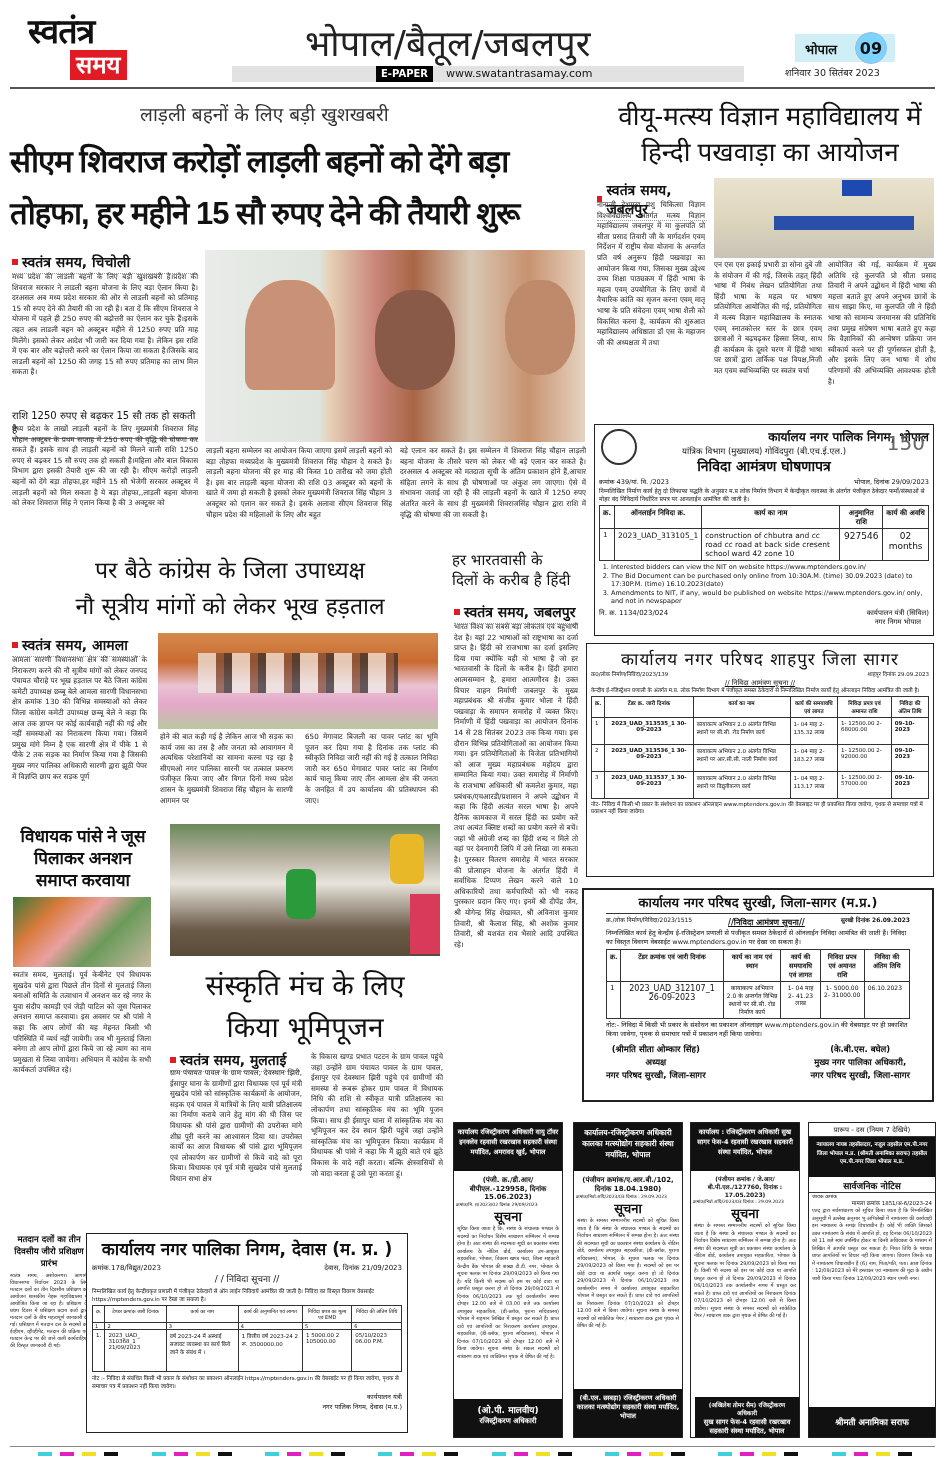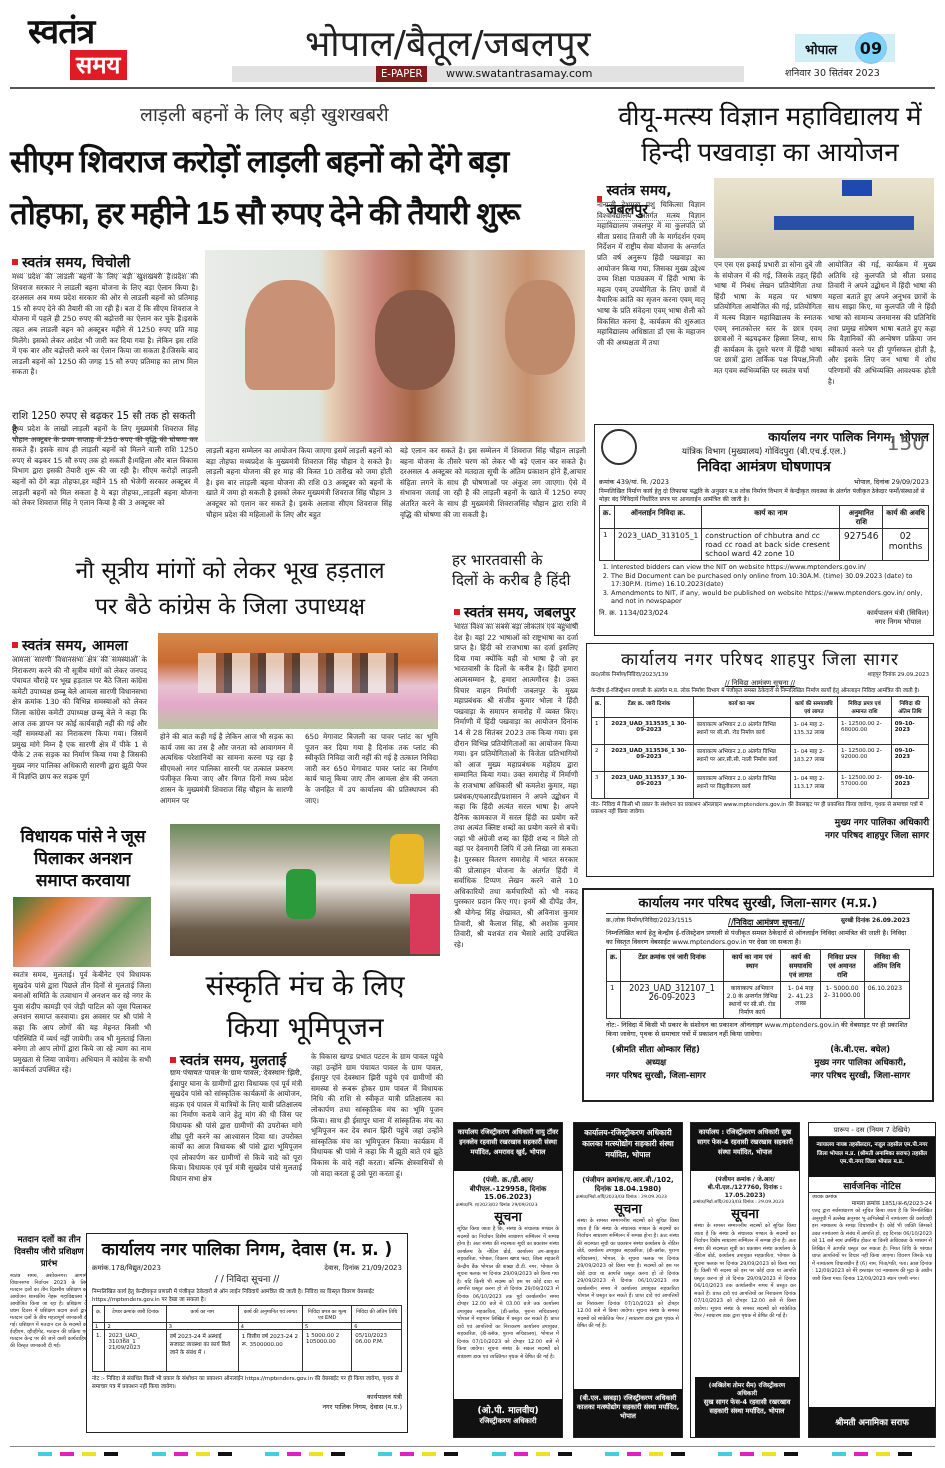--- a/index.html
+++ b/index.html
@@ -22,21 +22,21 @@
 </head>
 <body>
 
 <div class="abs" style="left:0;top:0;width:945px;height:88px;">
   <div class="abs" style="left:28px;top:12px;width:130px;height:72px;">
     <div style="font-size:34px;font-weight:bold;line-height:38px;color:#111;letter-spacing:-1px;">स्वतंत्र</div>
     <div style="position:absolute;left:42px;top:38px;background:#e01b24;color:#fff;font-size:24px;font-weight:bold;line-height:30px;padding:0 6px;">समय</div>
   </div>
   <div class="abs" style="left:305px;top:18px;font-size:36px;color:#222;font-family:'DejaVu Sans',sans-serif;">भोपाल/बैतूल/जबलपुर</div>
   <div class="abs" style="left:232px;top:66px;width:512px;height:16px;background:#e2e2e2;">
-    <span style="position:absolute;left:144px;top:0;height:16px;line-height:16px;padding:0 5px;background:#7f1d1d;color:#fff;font-size:10px;font-weight:normal;">E-PAPER</span>
+    <span style="position:absolute;left:144px;top:0;height:16px;line-height:16px;padding:0 5px;background:#000000;color:#fff;font-size:10px;font-weight:bold;">E-PAPER</span>
     <span style="position:absolute;left:214px;top:0;line-height:16px;font-size:11px;color:#111;">www.swatantrasamay.com</span>
   </div>
   <div class="abs" style="left:795px;top:34px;width:100px;height:28px;background:#cfeef5;">
     <span style="position:absolute;left:10px;top:6px;font-size:13px;font-weight:bold;">भोपाल</span>
     <span style="position:absolute;left:60px;top:-2px;width:32px;height:32px;border-radius:50%;background:#7dd3fc;border:1px solid #9bd;text-align:center;line-height:32px;font-size:16px;font-weight:bold;">09</span>
   </div>
   <div class="abs" style="left:785px;top:66px;font-size:9.5px;color:#222;">शनिवार 30 सितंबर 2023</div>
   <div class="abs" style="left:10px;top:87px;width:925px;height:2px;background:#555;"></div>
 </div>
 
@@ -155,24 +155,20 @@
       <td style="font-size:5.5px;">3</td>
       <td style="font-size:5.5px;font-weight:bold;text-align:center;">2023_UAD_313537_1 30-09-2023</td>
       <td style="font-size:5.5px;">कायाकल्प अभियान 2.0 अंतर्गत विभिन्न स्थानों पर विद्युतीकरण कार्य</td>
       <td style="font-size:5.5px;">1- 04 माह 2- 113.17 लाख</td>
       <td style="font-size:5.5px;">1- 12500.00 2- 57000.00</td>
       <td style="font-size:5.5px;font-weight:bold;">09-10-2023</td>
     </tr>
   </tbody>
     </table>
   <div style="font-size:5.5px;line-height:7.5px;margin-top:2px;">नोट- निविदा में किसी भी प्रकार के संशोधन का प्रकाशन ऑनलाइन www.mptenders.gov.in की वेबसाइट पर ही प्रकाशित किया जावेगा, पृथक से समाचार पत्रों में प्रकाशन नहीं किया जावेगा।</div>
-  <div style="text-align:right;font-size:9px;font-weight:bold;line-height:13px;">
-    <div>मुख्य नगर पालिका अधिकारी</div>
-    <div>नगर परिषद शाहपुर जिला सागर</div>
-  </div>
 </div>
 
 <div class="abs box" style="left:582px;top:888px;width:352px;height:214px;padding:3px 22px;border-width:2px;">
   <div style="text-align:center;font-size:13px;font-weight:bold;border-bottom:1px solid #333;padding-bottom:2px;">कार्यालय नगर परिषद सुरखी, जिला-सागर (म.प्र.)</div>
   <div style="display:flex;justify-content:space-between;font-size:6px;margin-top:2px;">
     <span>क्र./लोक निर्माण/निविदा/2023/1515</span>
     <span style="font-size:8px;font-weight:bold;text-decoration:underline;">//निविदा आमंत्रण सूचना//</span>
     <span style="font-weight:bold;">सुरखी दिनांक 26.09.2023</span>
   </div>
   <div style="font-size:6.5px;line-height:9px;margin:2px 0;">निम्नलिखित कार्य हेतु केन्द्रीय ई-रजिस्ट्रेशन प्रणाली से पंजीकृत समस्त ठेकेदारों से ऑनलाईन निविदा आमंत्रित की जाती है। निविदा का विस्तृत विवरण वेबसाईट www.mptenders.gov.in पर देखा जा सकता है।</div>
@@ -205,22 +201,22 @@
     </div>
     <div>
       <div>(के.बी.एस. बघेल)</div>
       <div>मुख्य नगर पालिका अधिकारी,</div>
       <div>नगर परिषद सुरखी, जिला-सागर</div>
     </div>
   </div>
 </div>
 
 <div class="abs" style="left:10px;top:552px;width:440px;text-align:center;font-size:23px;line-height:36px;color:#111;">
+  <div>पर बैठे कांग्रेस के जिला उपाध्यक्ष</div>
   <div>नौ सूत्रीय मांगों को लेकर भूख हड़ताल</div>
-  <div>पर बैठे कांग्रेस के जिला उपाध्यक्ष</div>
 </div>
 <div class="abs dateline" style="left:12px;top:635px;width:128px;">
   <span class="sq" style="background: rgb(224, 27, 36);"></span>
   <span>स्वतंत्र समय, आमला</span>
 </div>
 <div class="abs body-text" style="left:12px;top:655px;width:135px;height:160px;">आमला सारणी विधानसभा क्षेत्र की समस्याओं के निराकरण करने की नौ सूत्रीय मांगों को लेकर जनपद पंचायत चौराहे पर भूख हड़ताल पर बैठे जिला कांग्रेस कमेटी उपाध्यक्ष छब्बू बेले आमला सारणी विधानसभा क्षेत्र क्रमांक 130 की विभिन्न समस्याओं को लेकर जिला कांग्रेस कमेटी उपाध्यक्ष छब्बू बेले ने कहा कि आज तक ज्ञापन पर कोई कार्यवाही नहीं की गई और नहीं समस्याओं का निराकरण किया गया। जिसमें प्रमुख मांगे निम्न है एक सारणी क्षेत्र में पीके 1 से पीके 2 तक सड़क का निर्माण किया गया है जिसकी मुख्य नगर पालिका अधिकारी सारणी द्वारा झूठी पेपर में विज्ञप्ति छाप कर सड़क पूर्ण</div>
 <div class="abs photo" style="left:158px;top:633px;width:280px;height:96px;background:linear-gradient(180deg,#d58a4a 0%,#c96a32 30%,#e9c2d2 55%,#e4a8c8 75%,#b8c8a0 100%);">
   <div style="position:absolute;left:40px;top:20px;width:200px;height:40px;background:repeating-linear-gradient(90deg,#f1eee9 0 18px,#7a4a34 18px 26px,#2a2a2a 26px 34px);opacity:.7;"></div>
 </div>
 <div class="abs body-text" style="left:160px;top:732px;width:133px;height:82px;">होने की बात कही गई है लेकिन आज भी सड़क का कार्य जस का तस है और जनता को आवागमन में अत्यधिक परेशानियों का सामना करना पड़ रहा है सीएमओ नगर पालिका सारनी पर तत्काल प्रकरण पंजीकृत किया जाए और विगत दिनों मध्य प्रदेश शासन के मुख्यमंत्री शिवराज सिंह चौहान के सारणी आगमन पर</div>
@@ -323,21 +319,21 @@
     <div style="font-size:6.5px;">(बी.एल. छाबड़ा) रजिस्ट्रीकरण अधिकारी</div>
     <div style="font-size:6.5px;">कालका मत्स्योद्योग सहकारी संस्था मर्यादित, भोपाल</div>
   </div>
 </div>
 <div class="abs box" style="left:690px;top:1122px;width:110px;height:316px;">
   <div class="blk" style="font-size:6.5px;line-height:10px;padding:4px 3px;height:48px;">कार्यालय : रजिस्ट्रीकरण अधिकारी सुख सागर फेस-4 रहवासी रखरखाव सहकारी संस्था मर्यादित, भोपाल</div>
   <div style="text-align:center;font-size:6px;font-weight:bold;margin-top:4px;padding:0 2px;">(पंजीयन क्रमांक / जे.आर/बी.पी.एल./127760, दिनांक : 17.05.2023)</div>
   <div style="font-size:4.5px;padding:0 2px;">क्रमांक/निर्वा.अधि/2023/03   दिनांक : 29.09.2023</div>
   <div style="text-align:center;font-size:13px;font-weight:bold;">सूचना</div>
   <div class="body-text" style="font-size:5px;line-height:7.5px;padding:0 3px;height:150px;">संस्था के समस्त सम्माननीय सदस्यों को सूचित किया जाता है कि संस्था के संचालक मण्डल के सदस्यों का निर्वाचन विशेष साधारण सम्मिलन में सम्पन्न होना है। अतः संस्था की सदस्यता सूची का प्रकाशन संस्था कार्यालय के नोटिस बोर्ड, कार्यालय उपायुक्त सहकारिता, भोपाल के सूचना फलक पर दिनांक 29/09/2023 को किया गया है। किसी भी सदस्य को इस पर कोई दावा या आपत्ति प्रस्तुत करना हो तो दिनांक 29/09/2023 से दिनांक 06/10/2023 तक कार्यालयीन समय में प्रस्तुत कर सकते हैं। प्राप्त दावे एवं आपत्तियों का निराकरण दिनांक 07/10/2023 को दोपहर 12.00 बजे से किया जावेगा। सूचना संस्था के समस्त सदस्यों को सांकेतिक पेपर / साधारण डाक द्वारा पृथक से प्रेषित की गई है।</div>
-  <div class="blk" style="position:absolute;bottom:0;left:4px;right:0;height:60px;padding:4px 8px 0;">
+  <div class="blk" style="position:absolute;bottom:0;left:4px;right:0;height:40px;padding:4px 8px 0;">
     <div style="font-size:6px;">(अखिलेश तोमर सैम) रजिस्ट्रीकरण अधिकारी</div>
     <div style="font-size:6.5px;">सुख सागर फेस-4 रहवासी रखरखाव सहकारी संस्था मर्यादित, भोपाल</div>
   </div>
 </div>
 
 <div class="abs box" style="left:808px;top:1122px;width:128px;height:316px;">
   <div style="text-align:center;font-size:7px;padding:2px;border-bottom:1px solid #333;">प्रारूप - दस (नियम 7 देखिये)</div>
   <div class="blk" style="font-size:5.5px;line-height:8.5px;padding:3px;height:40px;overflow:hidden;">न्यायालय नायब तहसीलदार, नजूल तहसील एम.पी.नगर जिला भोपाल म.प्र. (श्रीमती अनामिका सराफ) तहसील एम.पी.नगर जिला भोपाल म.प्र.</div>
   <div style="text-align:center;font-size:9px;font-weight:bold;margin-top:2px;border-bottom:1px solid #333;">सार्वजनिक नोटिस</div>
   <div style="font-size:5px;padding:0 3px;">जावक क्रमांक</div>

